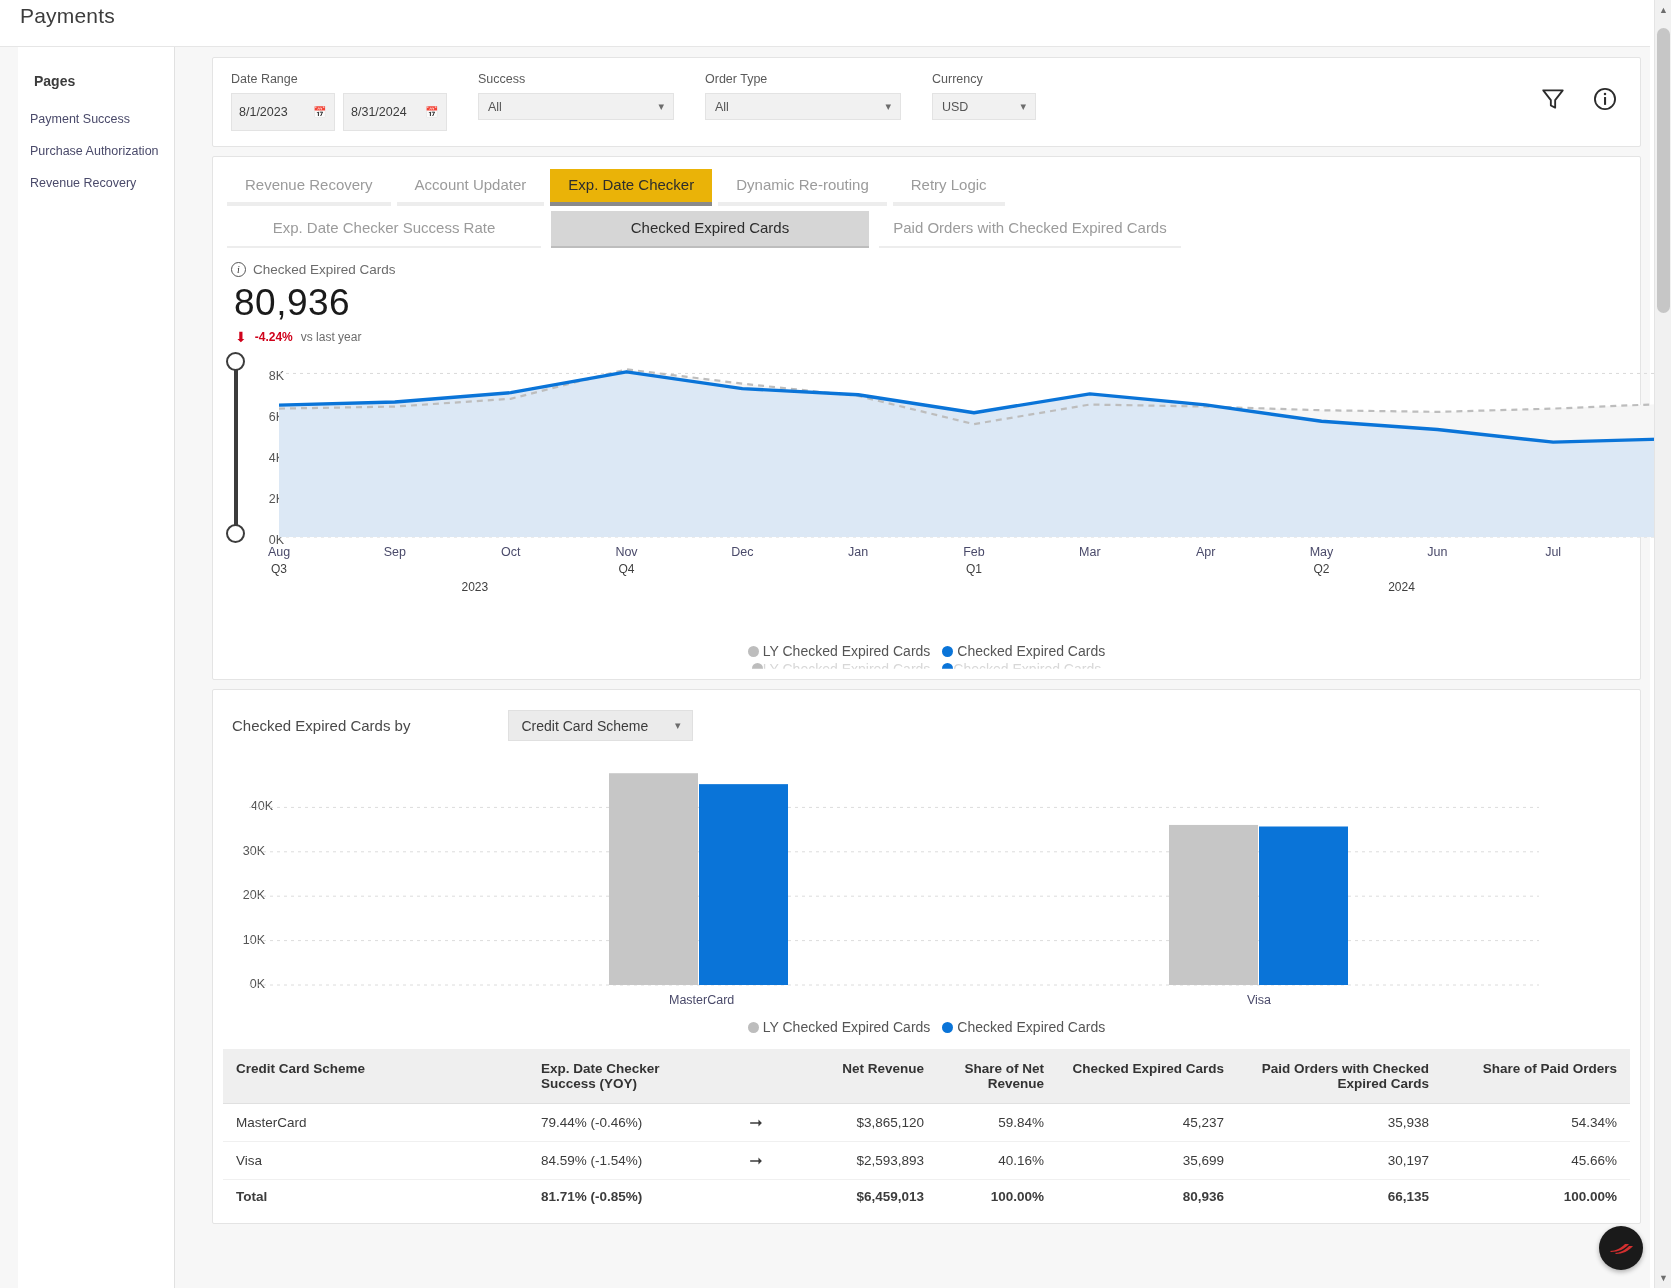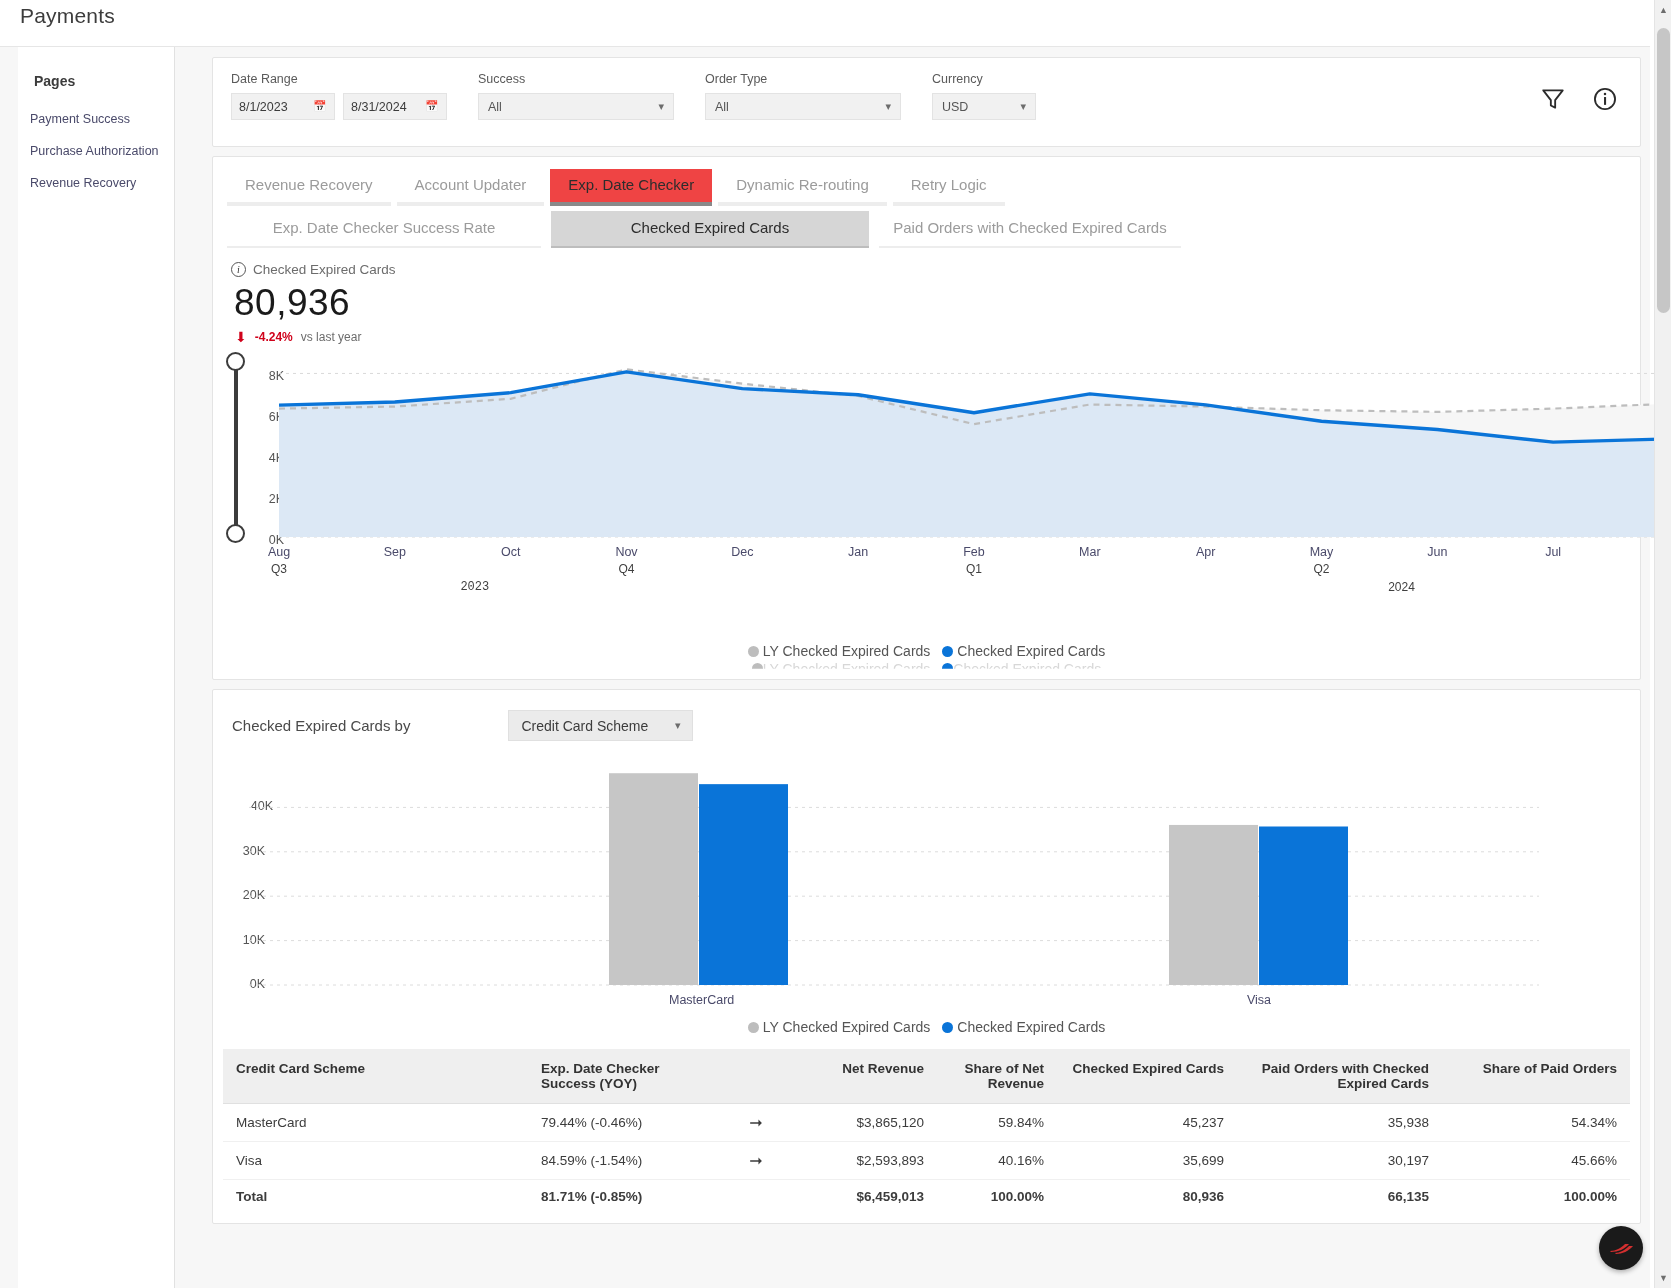--- a/index.html
+++ b/index.html
@@ -64,21 +64,21 @@
 
   
   .filterbar{ height:90px; padding:14px 18px 0 18px; }
   .filters{ display:flex; align-items:flex-start; gap:0; }
   .fgroup{ margin-right:31px; }
   .flabel{
     font-size:12.5px; color:#5a5a5a; margin-bottom:7px; font-weight:400;
   }
   .daterow{ display:flex; gap:8px; }
   .dateinput{
-    width:104px; height:27px;
+    width:104px; height:38px;
     background:#f1f1f1; border:1px solid #e3e3e3;
     display:flex; align-items:center; justify-content:space-between;
     padding:0 7px; font-size:12.5px; color:#3c3c3c;
     cursor:pointer;
   }
   .cal-ico{ font-size:11px; color:#6e6e6e; }
   .select{
     height:27px; background:#f1f1f1; border:1px solid #e3e3e3;
     display:flex; align-items:center; justify-content:space-between;
     padding:0 9px; font-size:12.5px; color:#555;
@@ -96,21 +96,21 @@
 
   
   .tabcard{ padding:0; }
   .tabs-row1{ display:flex; padding:12px 14px 0 14px; gap:6px; }
   .tab1{
     font-size:15px; color:#9b9b9b; padding:7px 18px 9px 18px;
     border-bottom:4px solid #ededed; text-align:center; cursor:pointer;
     white-space:nowrap;
   }
   .tab1.active{
-    color:#2d2d2d; background:#ef4444; border-bottom:4px solid #8a8a8a;
+    color:#2d2d2d; background:#eab308; border-bottom:4px solid #8a8a8a;
   }
   .tabs-row2{ display:flex; padding:5px 14px 0 14px; gap:10px; }
   .tab2{
     font-size:15px; color:#9b9b9b; padding:8px 10px 10px 10px;
     border-bottom:2px solid #ededed; text-align:center; cursor:pointer;
     white-space:nowrap;
   }
   .t2-a{ width:314px; }
   .t2-b{ width:318px; }
   .t2-c{ width:302px; }
@@ -340,21 +340,21 @@
             <div class="xtick" style="left: 731px; top: 196px;">Feb</div>
             <div class="qtick" style="left: 736px; top: 213px;">Q1</div>
             <div class="xtick" style="left: 846.833px; top: 196px;">Mar</div>
             <div class="xtick" style="left: 962.667px; top: 196px;">Apr</div>
             <div class="xtick" style="left: 1078.5px; top: 196px;">May</div>
             <div class="qtick" style="left: 1083.5px; top: 213px;">Q2</div>
             <div class="xtick" style="left: 1194.33px; top: 196px;">Jun</div>
             <div class="xtick" style="left: 1310.17px; top: 196px;">Jul</div>
             <div class="xtick" style="left: 1426px; top: 196px;">Aug</div>
             <div class="qtick" style="left: 1431px; top: 213px;">Q3</div>
-            <div class="qtick" style="left: 236.833px; top: 231px; font-family: Liberation Mono, monospace;">2023</div>
+            <div class="qtick" style="left: 236.833px; top: 231px;">2023</div>
             <div class="qtick" style="left: 1163.5px; top: 231px;">2024</div>
           </div>
       </div>
 
       <div style="position:relative;height:36px;margin-top:-8px;">
         <div class="legend">
           <div class="legend-item">
             <span class="dot dot-gray"></span>
             <span>LY Checked Expired Cards</span>
           </div>

